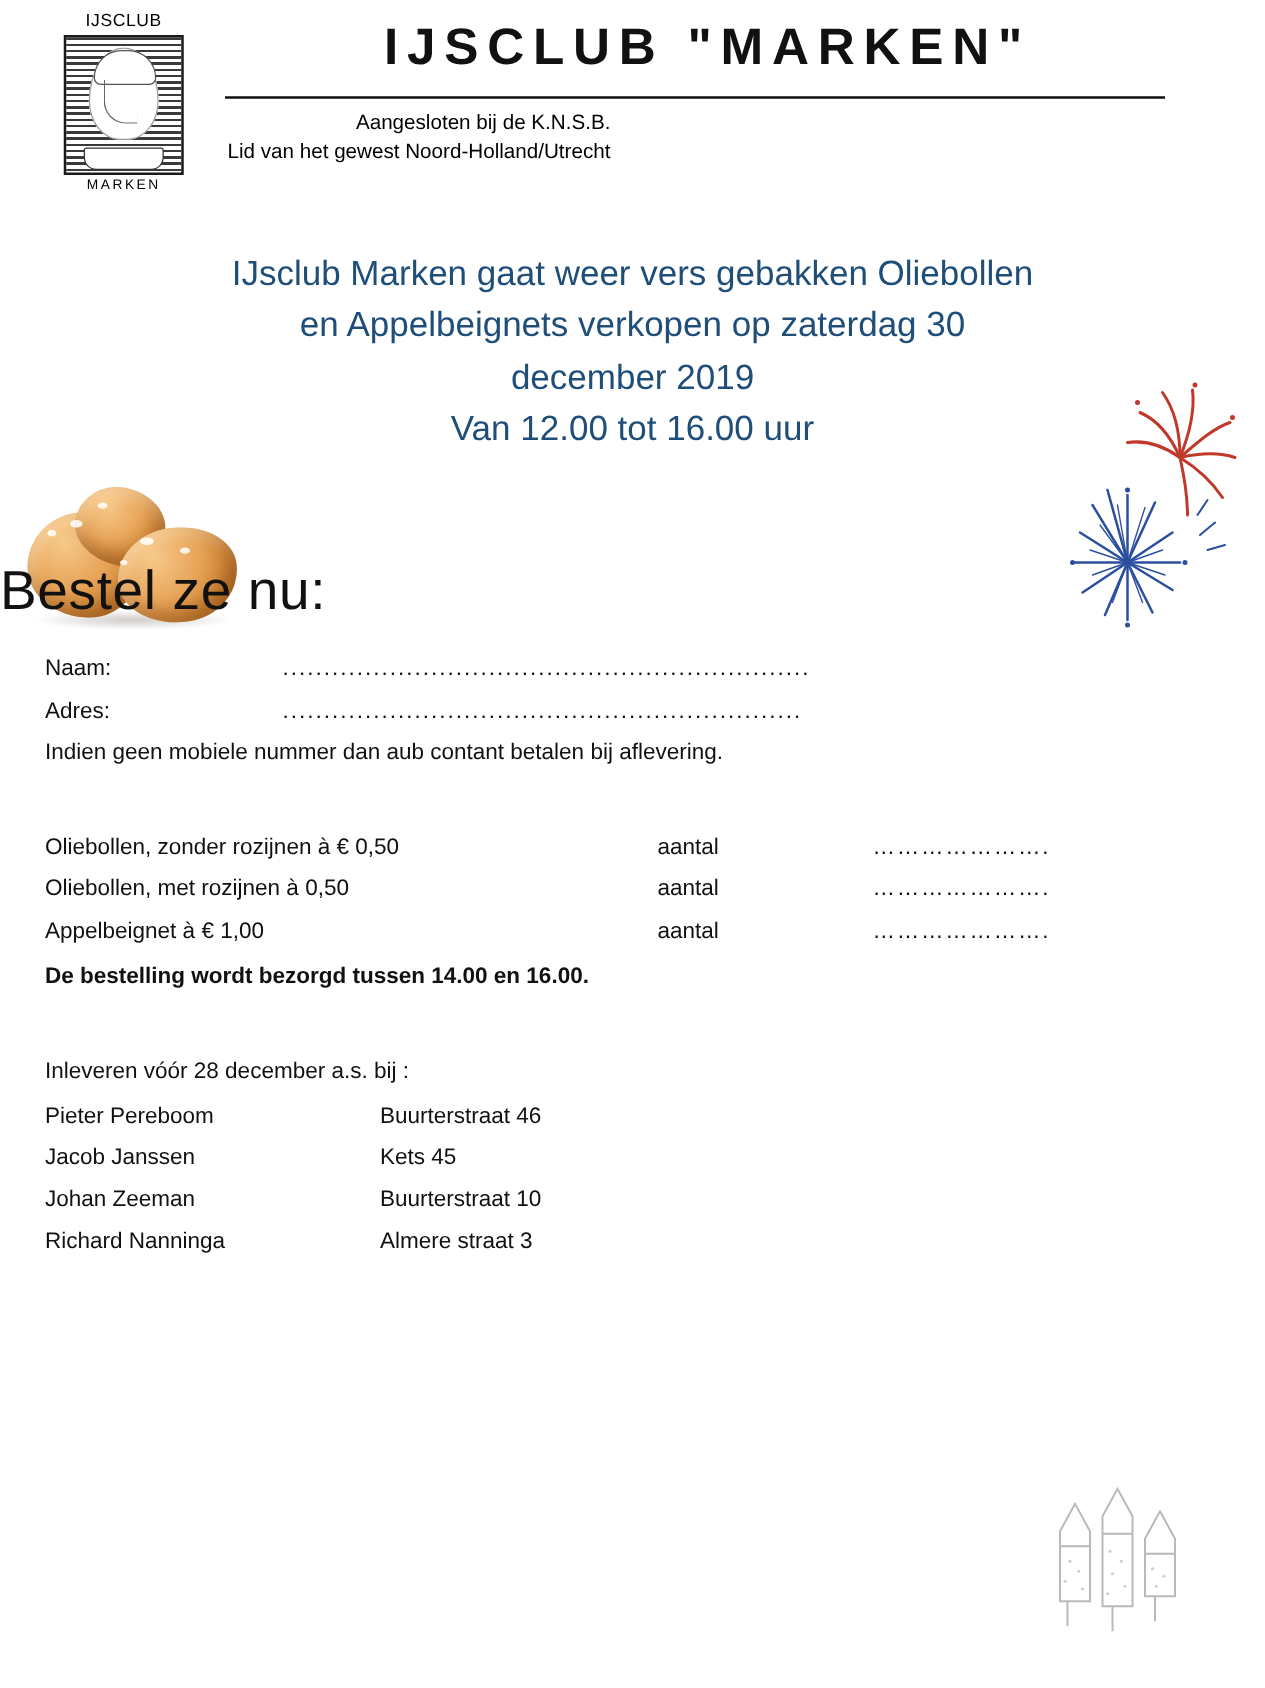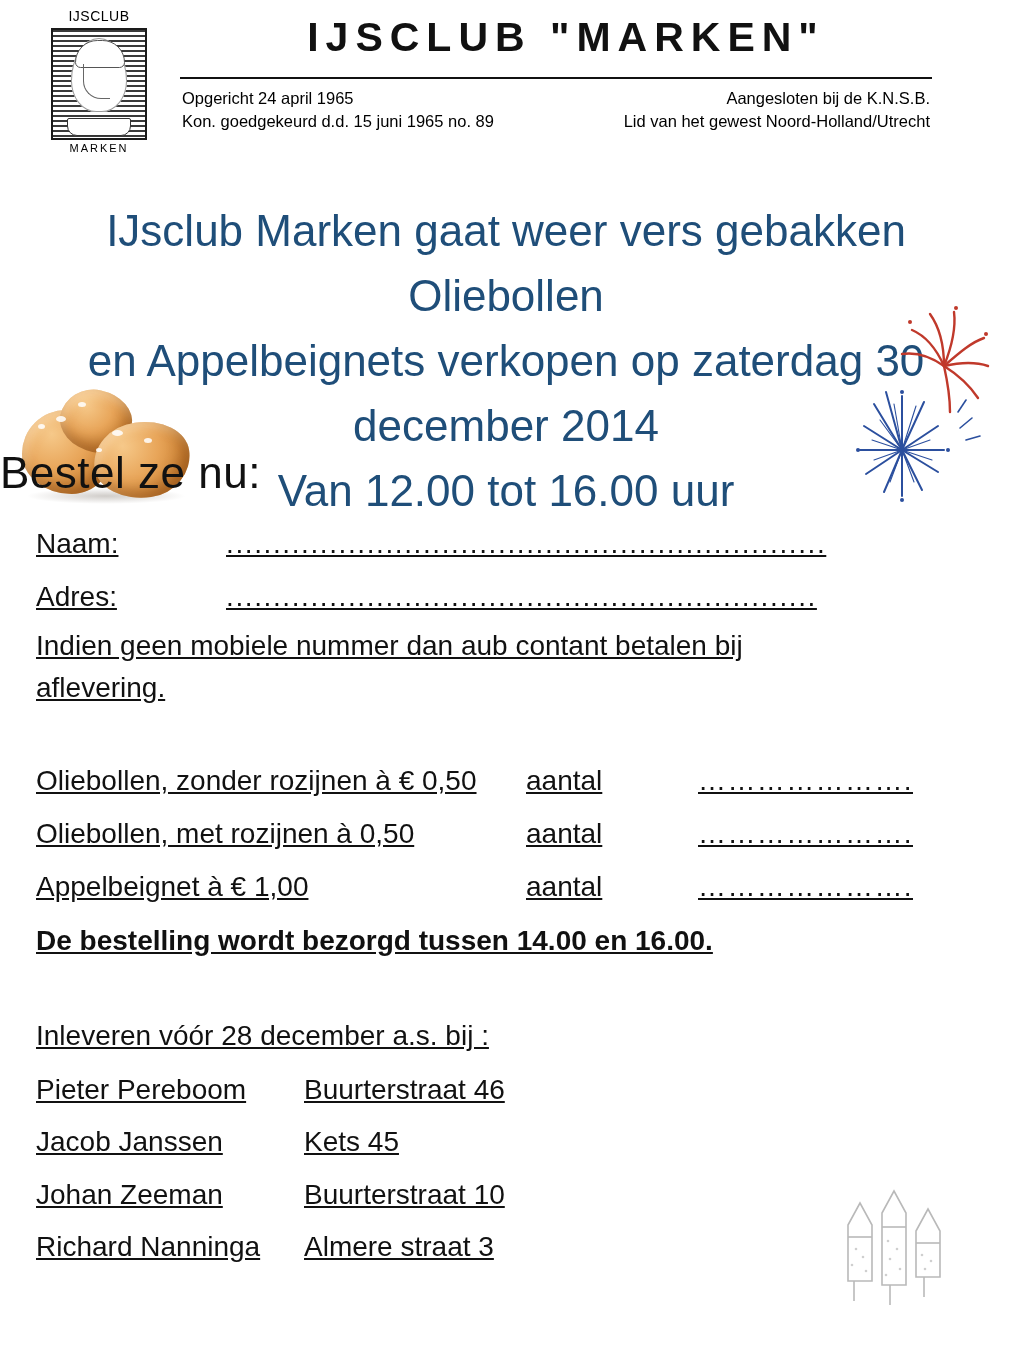--- a/index.html
+++ b/index.html
@@ -132,21 +132,21 @@
   }
 
   
   .announce {
     position: absolute;
     left: 30px;
     top: 198px;
     width: 952px;
     text-align: center;
     color: #1f4e79;
-    font-size: 44px;
+    font-size: 28px;
     line-height: 1.48;
     font-family: "Liberation Sans", sans-serif;
   }
 
   
   .photo {
     position: absolute;
     left: 16px;
     top: 378px;
     width: 176px;
@@ -206,24 +206,23 @@
     color: #111;
     letter-spacing: .5px;
   }
 
   
   .body-text {
     position: absolute;
     left: 36px;
     top: 518px;
     width: 900px;
-    font-size: 28px;
+    font-size: 18px;
     line-height: 1.88;
     color: #111;
-    text-decoration: underline;
   }
   .row {
     display: flex;
     align-items: baseline;
     white-space: pre;
   }
   .lbl-naam { width: 190px; }
   .dots { letter-spacing: 1.6px; }
   .row.inline-label .mob-label { padding-right: 6px; }
   .para {
@@ -266,36 +265,32 @@
       <div class="logo-face"></div>
       <div class="logo-skate"></div>
     </div>
     <div class="logo-word bottom">MARKEN</div>
   </div>
 
   <div class="head-right">
     <div class="head-title">IJSCLUB "MARKEN"</div>
     <div class="head-rule"></div>
     <div class="head-sub">
-      <div class="left">
-        <div>Opgericht 24 april 1965</div>
-        <div>Kon. goedgekeurd d.d. 15 juni 1965 no. 89</div>
-      </div>
       <div class="right">
         <div>Aangesloten bij de K.N.S.B.</div>
         <div>Lid van het gewest Noord-Holland/Utrecht</div>
       </div>
     </div>
   </div>
 </div>
 
 <div class="announce">
   <div>IJsclub Marken gaat weer vers gebakken Oliebollen</div>
   <div>en  Appelbeignets verkopen op zaterdag 30</div>
-  <div>december 2014</div>
+  <div>december 2019</div>
   <div>Van 12.00 tot 16.00 uur</div>
 </div>
 
 <div class="photo">
   <div class="photo-shadow"></div>
   <div class="bol b1"></div>
   <div class="bol b3"></div>
   <div class="bol b2"></div>
   <div class="sugar" style="left:22px;top:46px;width:7px;height:5px;"></div>
   <div class="sugar" style="left:40px;top:38px;width:10px;height:6px;"></div>

